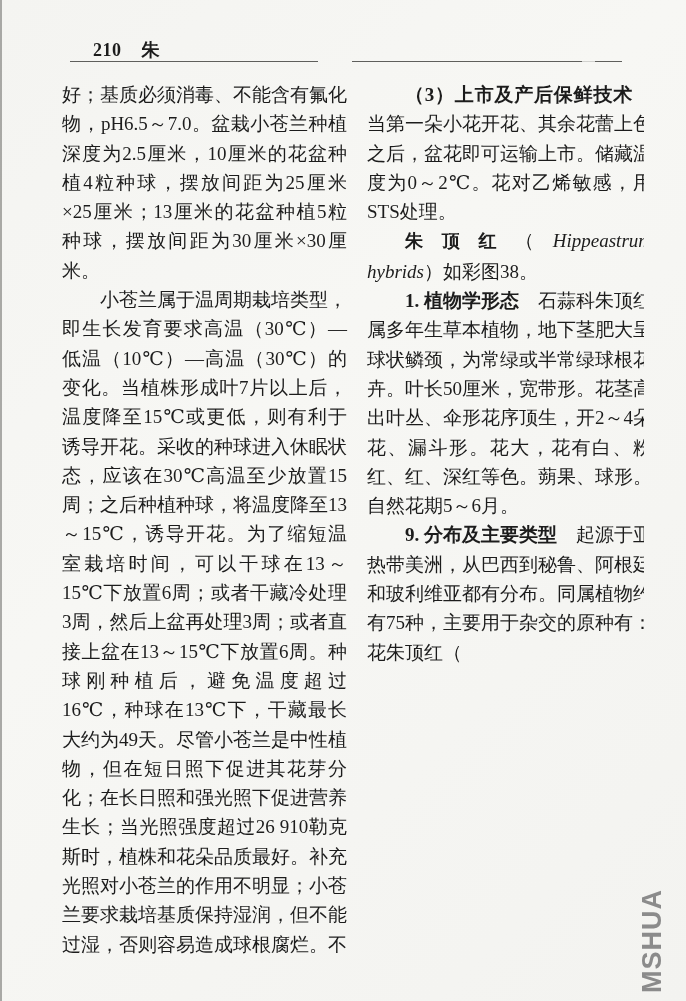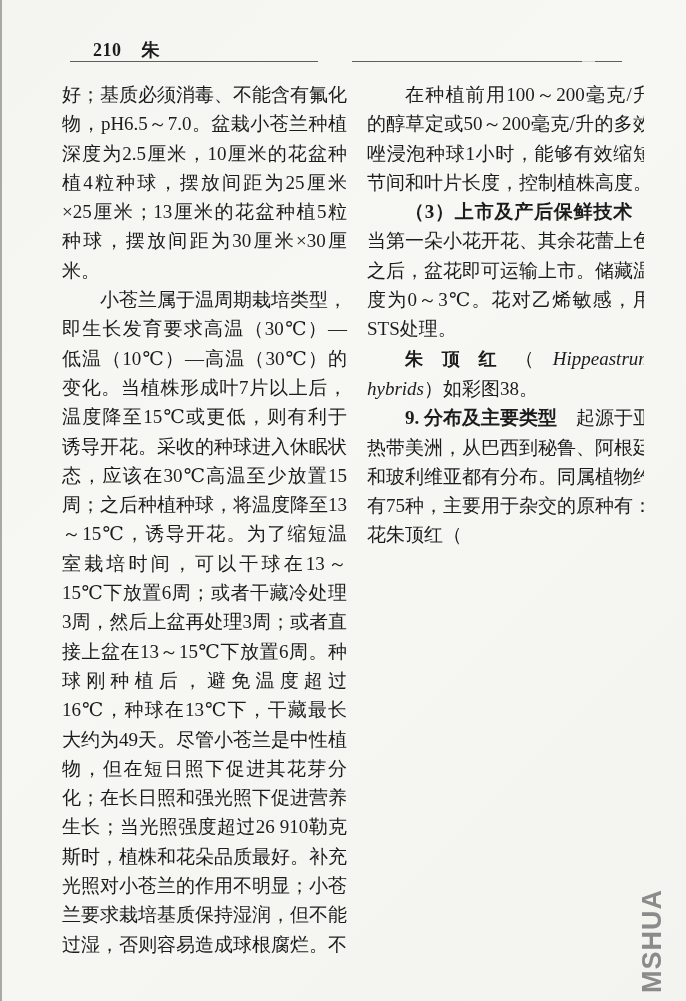--- a/index.html
+++ b/index.html
@@ -71,21 +71,21 @@
 
   <div class="rule rule-left"></div>
   <div class="rule rule-right"></div>
 
   <main class="columns">
     <section class="col">
         <p class="para"><span class="seg-normal">好；基质必须消毒、不能含有氟化物，pH6.5～7.0。盆栽小苍兰种植深度为2.5厘米，10厘米的花盆种植4粒种球，摆放间距为25厘米×25厘米；13厘米的花盆种植5粒种球，摆放间距为30厘米×30厘米。</span></p>
         <p class="para indent"><span class="seg-normal">小苍兰属于温周期栽培类型，即生长发育要求高温（30℃）—低温（10℃）—高温（30℃）的变化。当植株形成叶7片以上后，温度降至15℃或更低，则有利于诱导开花。采收的种球进入休眠状态，应该在30℃高温至少放置15周；之后种植种球，将温度降至13～15℃，诱导开花。为了缩短温室栽培时间，可以干球在13～15℃下放置6周；或者干藏冷处理3周，然后上盆再处理3周；或者直接上盆在13～15℃下放置6周。种球刚种植后，避免温度超过16℃，种球在13℃下，干藏最长大约为49天。尽管小苍兰是中性植物，但在短日照下促进其花芽分化；在长日照和强光照下促进营养生长；当光照强度超过26 910勒克斯时，植株和花朵品质最好。补充光照对小苍兰的作用不明显；小苍兰要求栽培基质保持湿润，但不能过湿，否则容易造成球根腐烂。不要从上部浇水、这种方式易使叶片靠向茎秆、植株发病；灌溉水中不能有氟化物。冬季通风阀门关闭后，光照充足时，施用1 000毫克/升的CO₂能够促进其光合作用、提高花的品质；种植小苍兰种球之前，应先进行土壤测定。在促成栽培时，每14天进行N、P、K平衡施肥，N素浓度为200毫克/升；避免施用氮态氮</span></p>
       </section>
     <section class="col">
-        <p class="para indent"><span class="seg-normal">在种植前用100～200毫克/升的醇草定或50～200毫克/升的多效唑浸泡种球1小时，能够有效缩短节间和叶片长度，控制植株高度。</span></p>
-        <p class="para indent"><span class="seg-heading">（3）上市及产后保鲜技术</span><span class="seg-normal">　当第一朵小花开花、其余花蕾上色之后，盆花即可运输上市。储藏温度为0～3℃。花对乙烯敏感，用STS处理。</span></p>
+        <p class="para indent"><span class="seg-heading">（3）上市及产后保鲜技术</span><span class="seg-normal">　当第一朵小花开花、其余花蕾上色之后，盆花即可运输上市。储藏温度为0～2℃。花对乙烯敏感，用STS处理。</span></p>
         <p class="para indent"><span class="seg-bold">朱顶红</span><span class="seg-normal">（</span><span class="seg-italic">Hippeastrum hybrids</span><span class="seg-normal">）如彩图38。</span></p>
+        <p class="para indent"><span class="seg-heading">1. 植物学形态</span><span class="seg-normal">　石蒜科朱顶红属多年生草本植物，地下茎肥大呈球状鳞颈，为常绿或半常绿球根花卉。叶长50厘米，宽带形。花茎高出叶丛、伞形花序顶生，开2～4朵花、漏斗形。花大，花有白、粉红、红、深红等色。蒴果、球形。自然花期5～6月。</span></p>
         <p class="para indent"><span class="seg-heading">9. 分布及主要类型</span><span class="seg-normal">　起源于亚热带美洲，从巴西到秘鲁、阿根廷和玻利维亚都有分布。同属植物约有75种，主要用于杂交的原种有：花朱顶红（</span></p>
       </section>
   </main>
 
   <div class="watermark">MSHUA</div>
 </div>
 
 </body></html>

